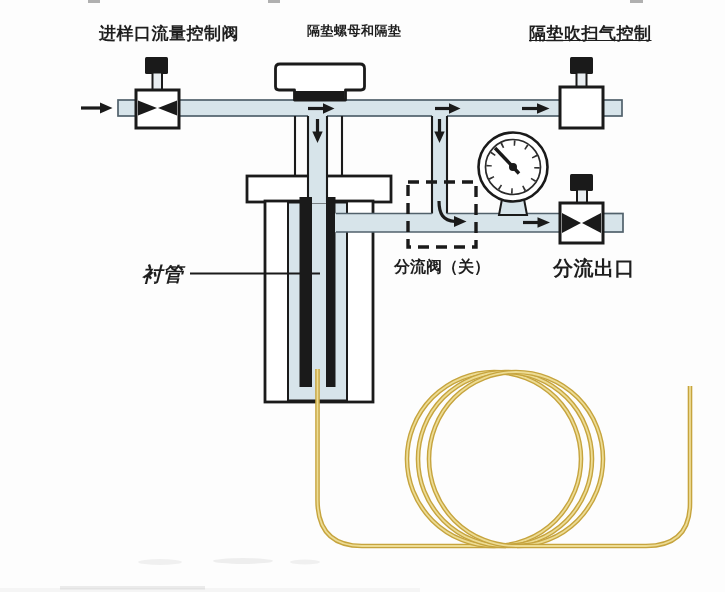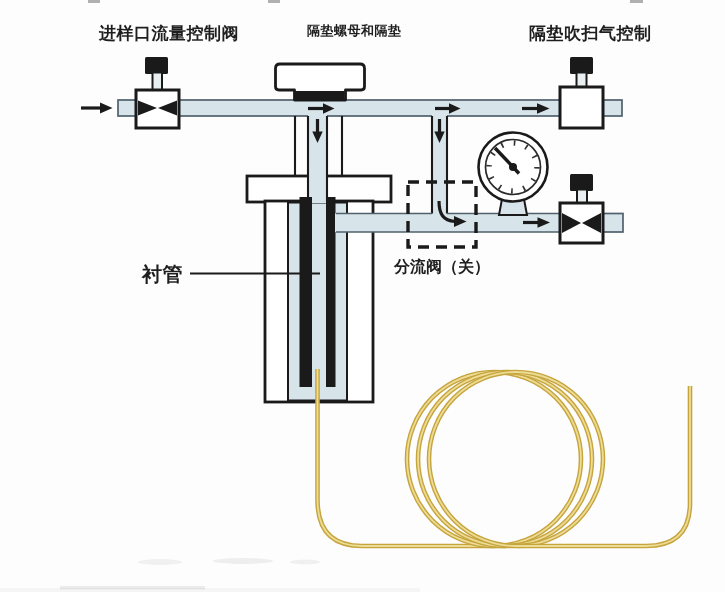--- a/index.html
+++ b/index.html
@@ -162,18 +162,19 @@
       <rect x="60" y="586" width="145" height="3.5" fill="rgba(0,0,0,0.07)"></rect>
       <rect x="0" y="588" width="420" height="4" fill="rgba(0,0,0,0.03)"></rect>
       <rect x="88" y="0" width="12" height="3" fill="rgba(0,0,0,0.3)"></rect>
       <rect x="268" y="0" width="12" height="3" fill="rgba(0,0,0,0.3)"></rect>
       <rect x="630" y="0" width="13" height="3" fill="rgba(0,0,0,0.3)"></rect>
     </g>
   </svg>
 
   <div class="label" style="left:99px;top:22px;font-size:17px;">进样口流量控制阀</div>
   <div class="label" style="left:264px;top:22px;font-size:13px;padding-left:43px;">隔垫螺母和隔垫</div>
-  <div class="label" style="left:529px;top:22px;font-size:17px;">隔垫吹扫气控制</div>
-  <div class="label" style="left:142px;top:261px;font-size:20px;">衬管</div>
+  <div class="label" style="left:529px;top:22px;font-size:17px;text-decoration:underline;">隔垫吹扫气控制</div>
+  <div class="label" style="left:142px;top:261px;font-size:20px;font-style:italic;">衬管</div>
   <div class="label" style="left:394px;top:257px;font-size:16px;letter-spacing:0;">分流阀（关）</div>
   <div class="label" style="left:546px;top:254px;width:96px;text-align:center;font-size:20px;line-height:29px;">
+    <div>分流出口</div>
   </div>
 </div>
 
 </body></html>

